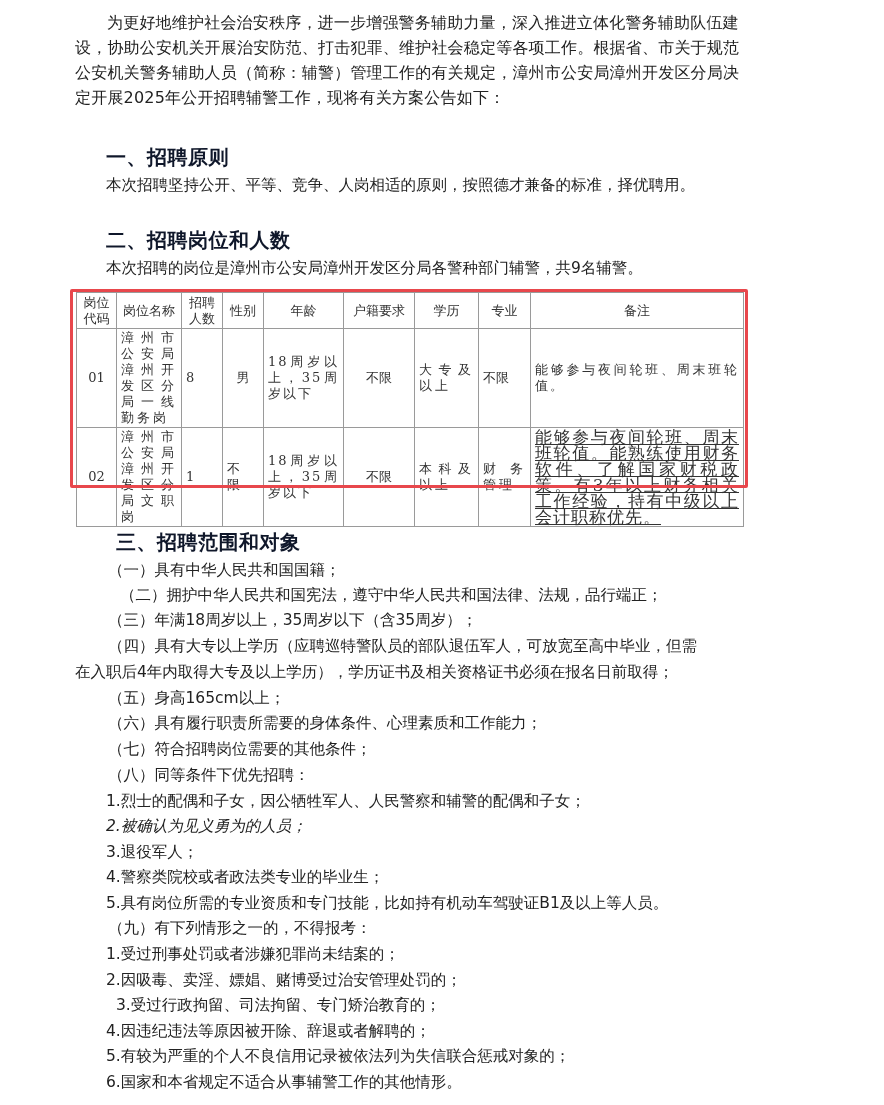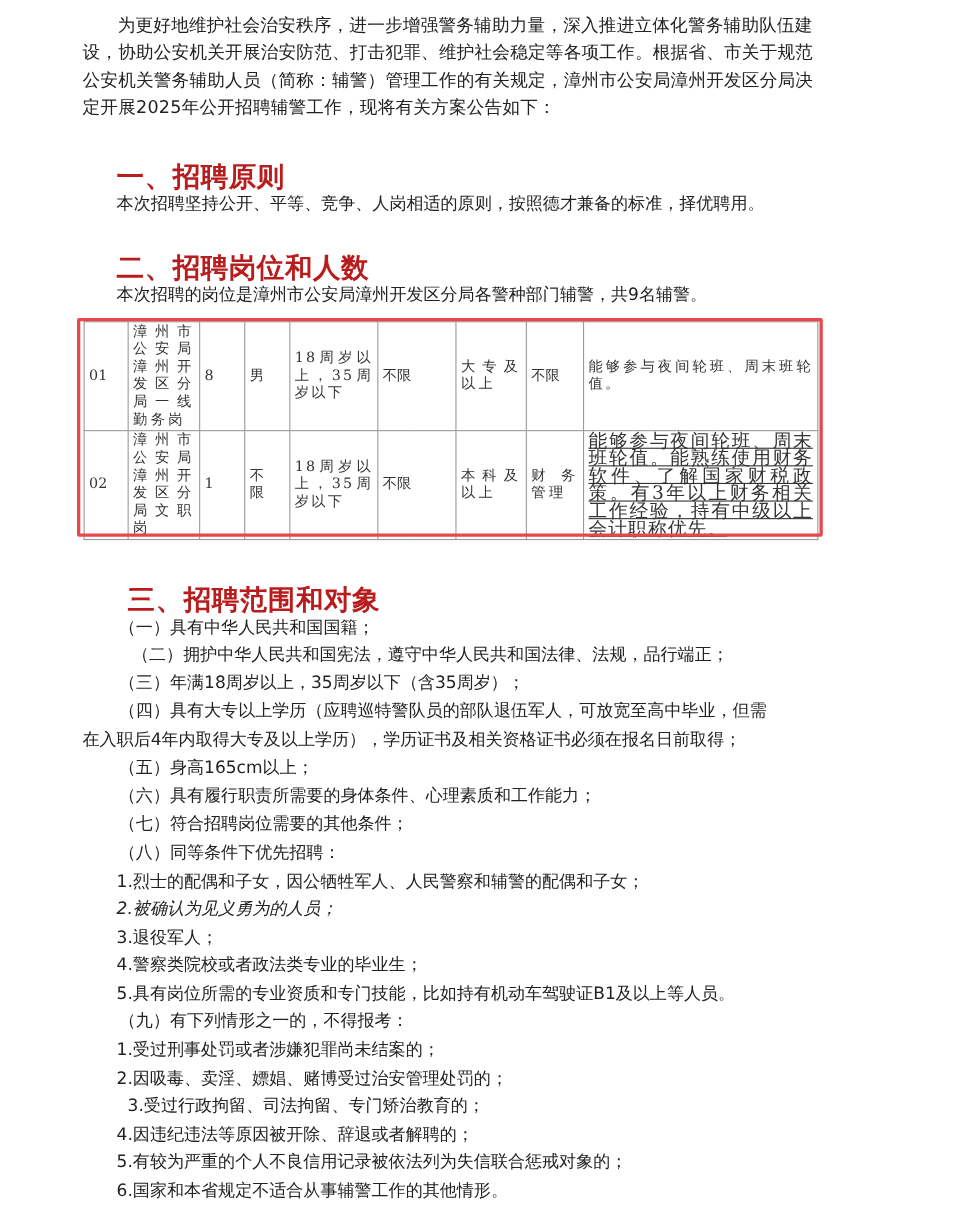--- a/index.html
+++ b/index.html
@@ -1,29 +1,29 @@
 <!DOCTYPE html>
 <html><head>
 <meta charset="utf-8">
 <style>
   html, body { margin: 0; padding: 0; background: #ffffff; }
   body { width: 884px; height: 1105px; position: relative; overflow: hidden;
          font-family: "DejaVu Sans", "Liberation Sans", sans-serif; color: #222; }
   .doc { position: absolute; left: 0; top: 0; width: 884px; }
   .p { position: absolute; left: 75px; width: 670px; font-size: 16px; line-height: 25px; letter-spacing: 0.2px; }
   .intro { top: 10px; text-indent: 32px; }
-  .h { position: absolute; left: 106px; font-size: 25px; font-weight: bold; color: #b91c1c; letter-spacing: 0.5px; }
+  .h { position: absolute; left: 106px; font-size: 20px; font-weight: bold; color: #0f172a; letter-spacing: 0.5px; }
   .line { position: absolute; font-size: 15.5px; line-height: 24px; white-space: nowrap; }
   .box { position: absolute; left: 70px; top: 289px; width: 672px; height: 193px;
          border: 3px solid #e8474c; border-radius: 2px; }
   table.jobs { position: absolute; left: 76px; top: 292px; border-collapse: collapse;
                font-family: "DejaVu Serif", "Liberation Serif", serif; font-size: 13px; color: #333; }
   table.jobs td, table.jobs th { border: 1px solid #9a9a9a; padding: 1px 4px; vertical-align: middle; line-height: 16px; font-weight: normal; }
   table.jobs th { text-align: center; height: 33px; }
-  table.jobs td.c { text-align: left; }
+  table.jobs td.c { text-align: center; }
   table.jobs td.j { text-align: justify; text-align-last: left; letter-spacing: 3px; }
 </style>
 </head>
 <body>
 
 <div class="doc">
 
   <p class="p intro" style="margin:0;">为更好地维护社会治安秩序，进一步增强警务辅助力量，深入推进立体化警务辅助队伍建设，协助公安机关开展治安防范、打击犯罪、维护社会稳定等各项工作。根据省、市关于规范公安机关警务辅助人员（简称：辅警）管理工作的有关规定，漳州市公安局漳州开发区分局决定开展2025年公开招聘辅警工作，现将有关方案公告如下：</p>
 
   <div class="h" style="top:144px;">一、招聘原则</div>
@@ -39,20 +39,31 @@
         <col style="width:41px">
         <col style="width:41px">
       <col style="width:80px">
         <col style="width:28px">
         <col style="width:43px">
         <col style="width:64px">
       <col style="width:52px">
         <col style="width:213px">
     </colgroup>
     <tbody>
+        <tr>
+      <th style="padding:0 2px;">岗位代码</th>
+      <th>岗位名称</th>
+      <th style="padding:0 2px;">招聘人数</th>
+      <th>性别</th>
+      <th colspan="1">年龄</th>
+      <th colspan="2" style="padding:0 2px;">户籍要求</th>
+      <th>学历</th>
+      <th>专业</th>
+      <th>备注</th>
+    </tr>
     <tr style="height:68px;">
       <td class="c">01</td>
       <td class="j">漳州市公安局漳州开发区分局一线勤务岗</td>
       <td>8</td>
       <td class="c">男</td>
       <td class="j" style="letter-spacing:2px;">18周岁以上，35周岁以下</td>
       <td class="c" colspan="2">不限</td>
       <td class="j">大专及以上</td>
       <td>不限</td>
       <td class="j" style="letter-spacing:2px;">能够参与夜间轮班、周末班轮值。</td>

